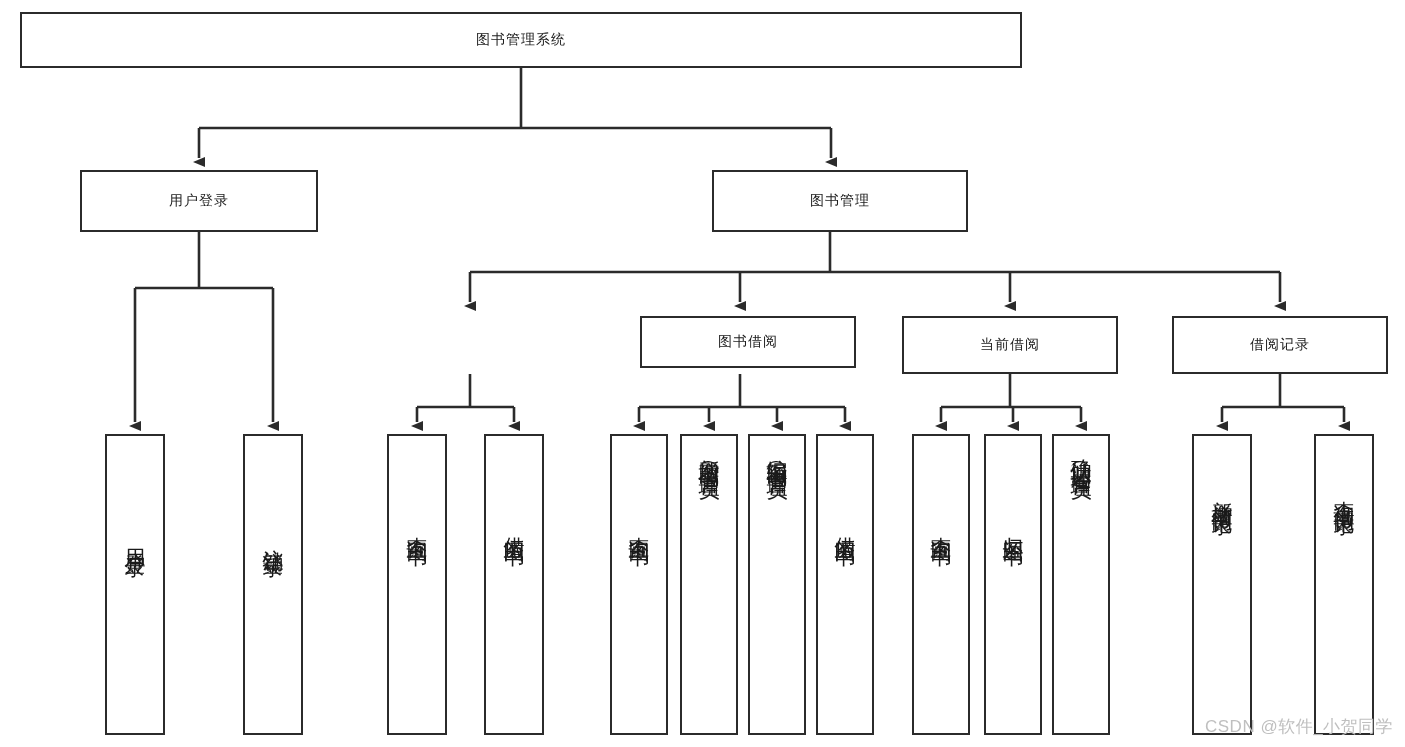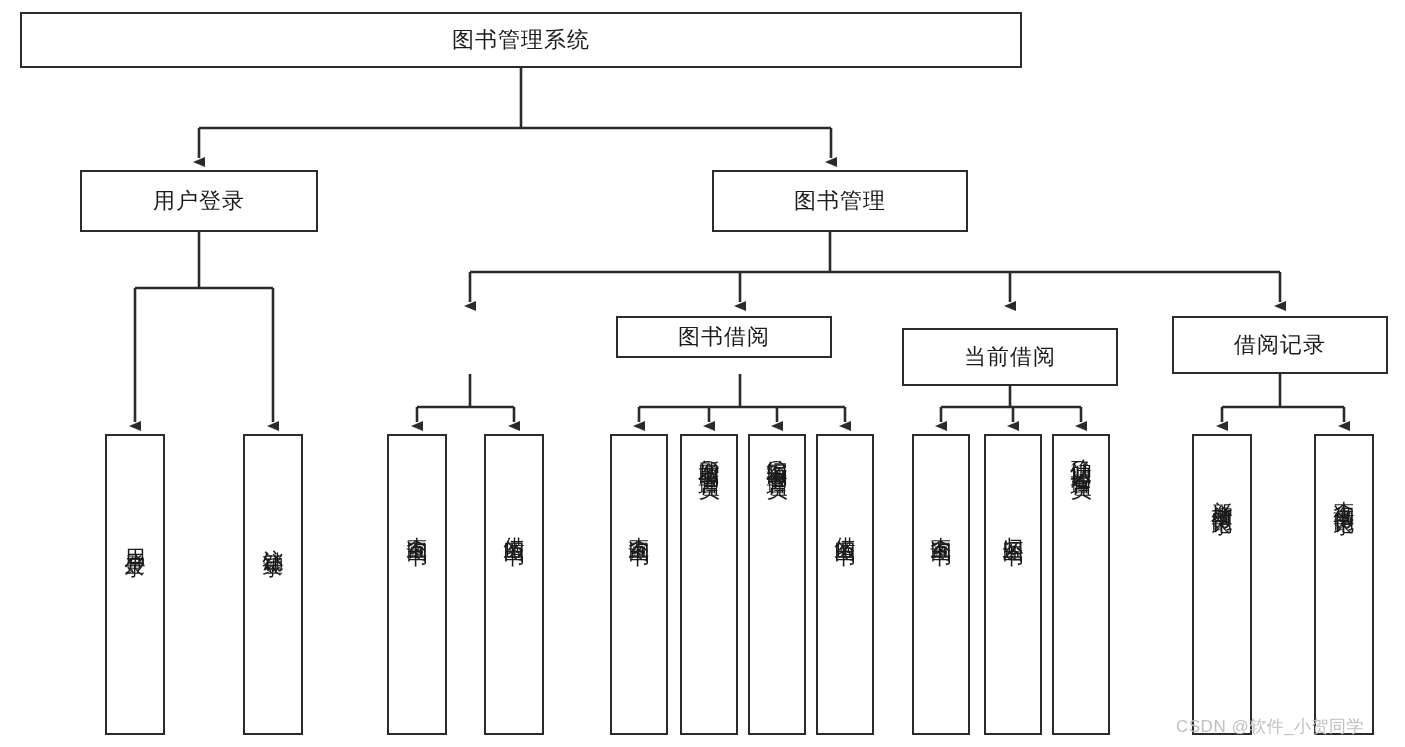--- a/index.html
+++ b/index.html
@@ -26,21 +26,21 @@
     position:absolute;
     box-sizing:border-box;
     background:#ffffff;
     border:2px solid #2b2b2b;
     display:flex;
     align-items:center;
     justify-content:center;
     z-index:2;
   }
   .node .label{
-    font-size:22px;
+    font-size:14px;
     line-height:1.25;
     color:#1a1a1a;
     letter-spacing:1px;
     white-space:nowrap;
   }
   
   .node.vertical{
     align-items:flex-start;
     justify-content:center;
   }
@@ -122,24 +122,24 @@
     <span class="label">图书管理系统</span>
   </div>
 
   <div class="node" style="left: 80px; top: 170px; width: 238px; height: 62px;">
     <span class="label">用户登录</span>
   </div>
   <div class="node" style="left: 712px; top: 170px; width: 256px; height: 62px;">
     <span class="label">图书管理</span>
   </div>
 
-  <div class="node" style="left: 616px; top: 316px; width: 216px; height: 42px;">
+  <div class="node" style="left: 640px; top: 316px; width: 216px; height: 52px;">
     <span class="label">图书借阅</span>
   </div>
-  <div class="node" style="left: 902px; top: 328px; width: 216px; height: 58px;">
+  <div class="node" style="left: 902px; top: 316px; width: 216px; height: 58px;">
     <span class="label">当前借阅</span>
   </div>
   <div class="node" style="left: 1172px; top: 316px; width: 216px; height: 58px; font-family: Liberation Serif, serif;">
     <span class="label">借阅记录</span>
   </div>
 
   <div class="node vertical" style="left: 105px; top: 434px; width: 60px; height: 301px;">
     <span class="label" style="margin-top: 96px;">用户登录</span>
   </div>
   <div class="node vertical" style="left: 243px; top: 434px; width: 60px; height: 301px;">
@@ -172,15 +172,15 @@
   <div class="node vertical" style="left: 1052px; top: 434px; width: 58px; height: 301px;">
     <span class="label" style="margin-top: 6px;">确认归还（管理员）</span>
   </div>
   <div class="node vertical" style="left: 1192px; top: 434px; width: 60px; height: 301px;">
     <span class="label" style="margin-top: 48px;">新增借阅记录</span>
   </div>
   <div class="node vertical" style="left: 1314px; top: 434px; width: 60px; height: 301px;">
     <span class="label" style="margin-top: 48px;">查询借阅记录</span>
   </div>
 
-  <div class="watermark" style="left: 1152px; top: 715px; padding-left: 24px;">CSDN @软件_小贺同学</div>
+  <div class="watermark" style="left: 1181px; top: 715px; padding-left: 24px;">CSDN @软件_小贺同学</div>
 
 </div>
 
 </body></html>

